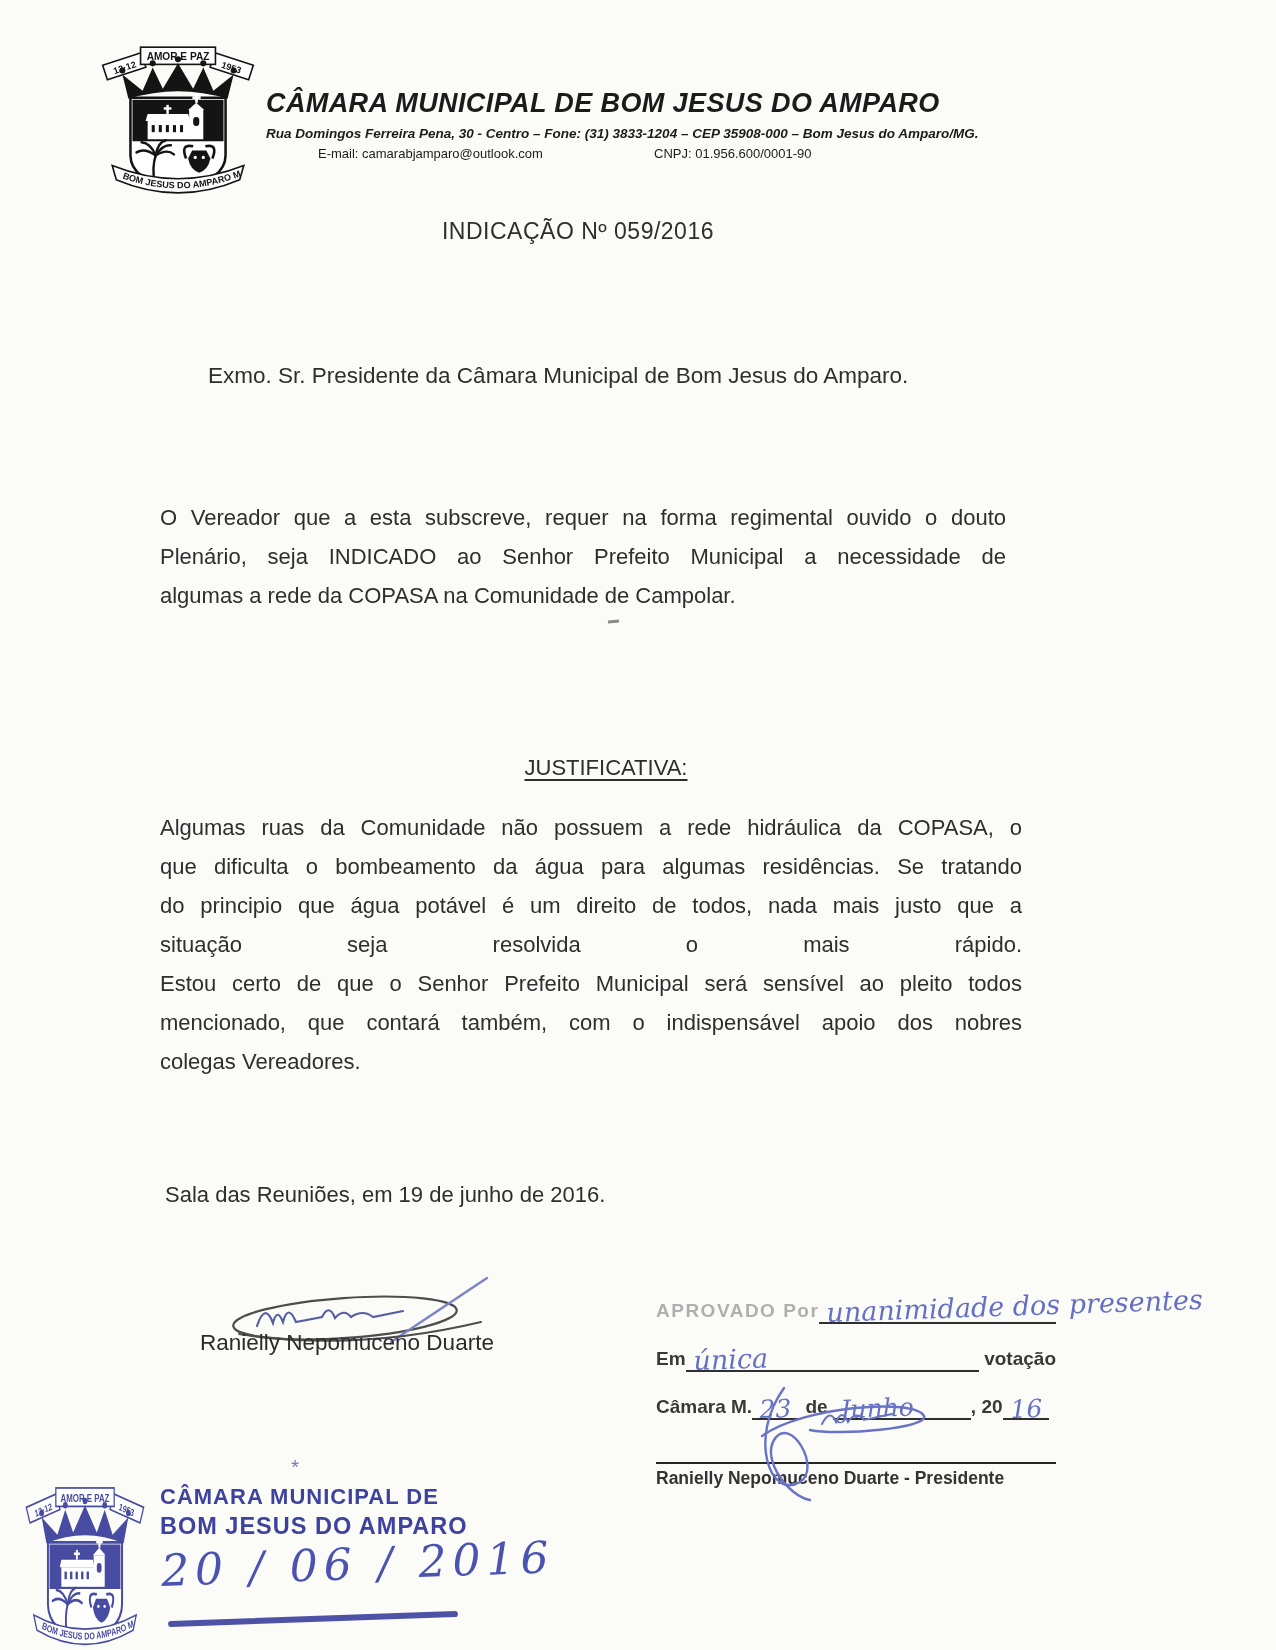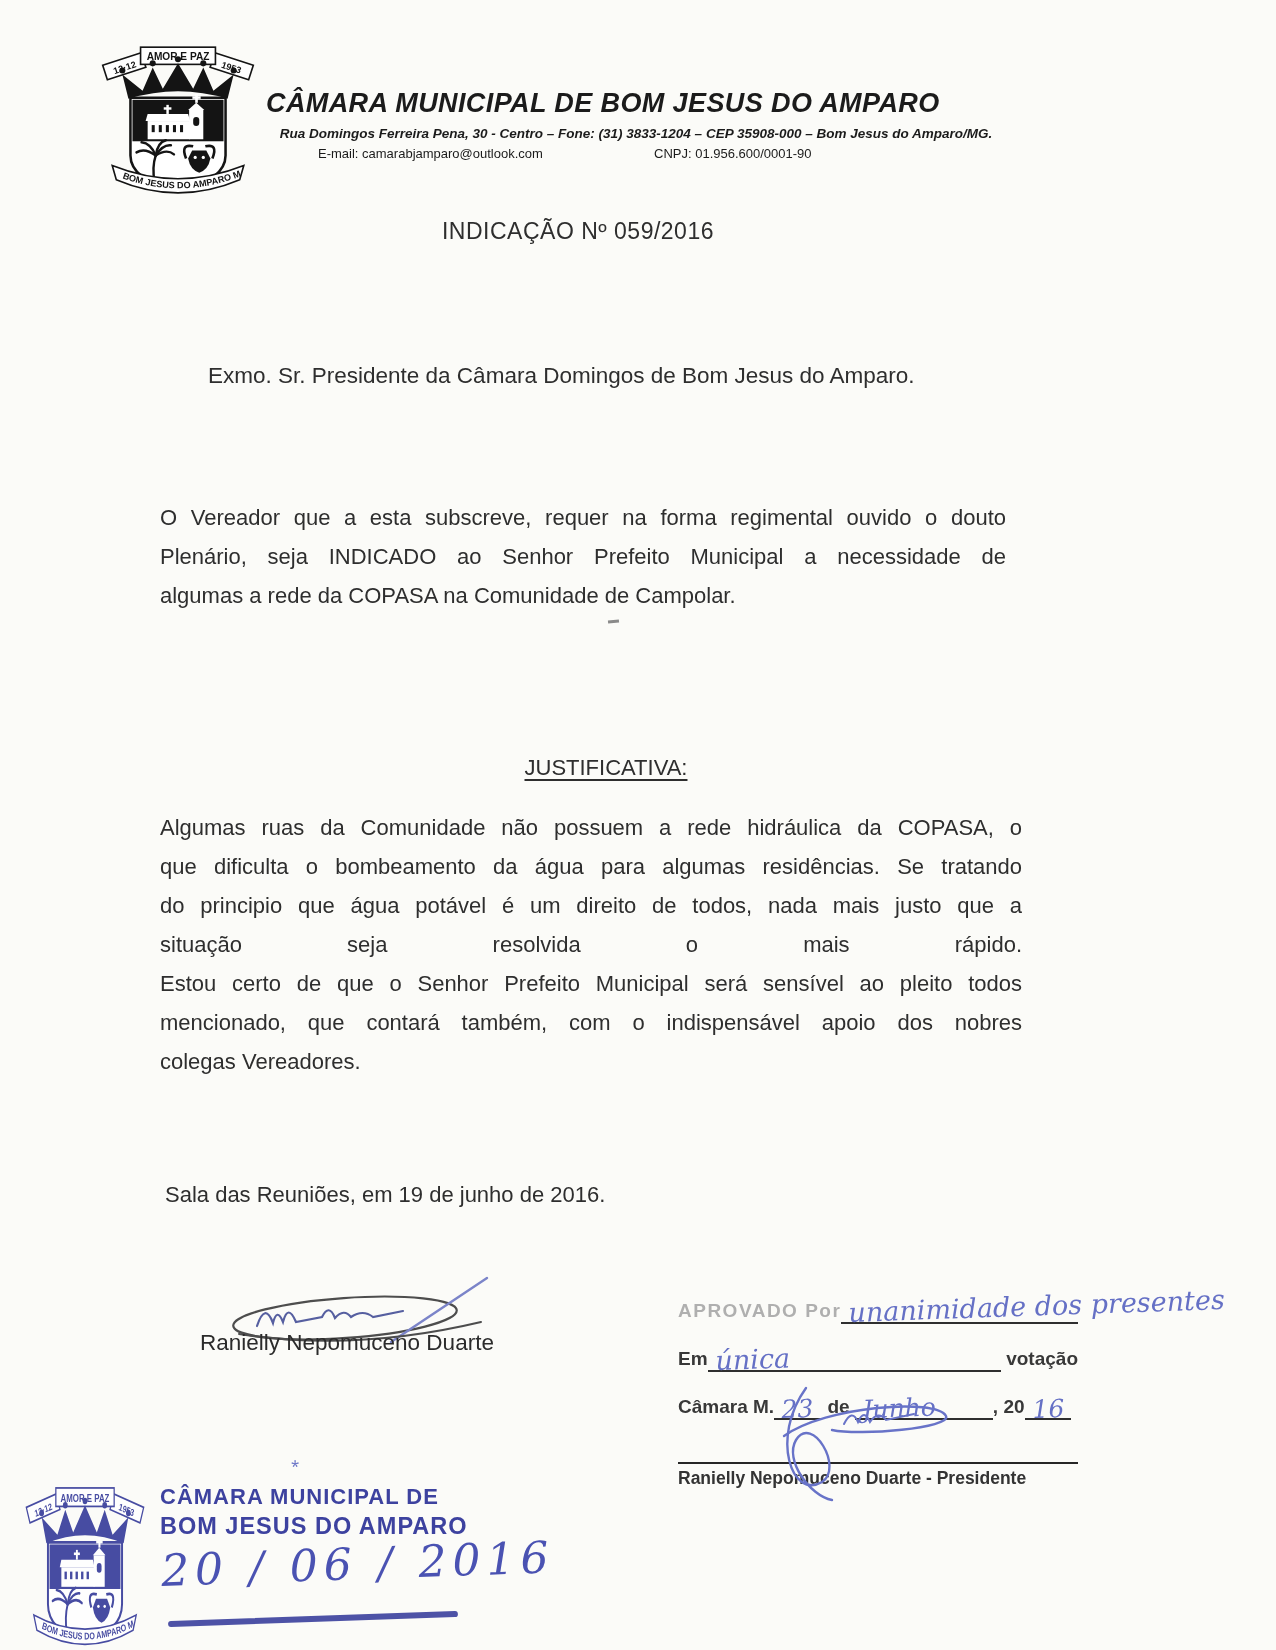--- a/index.html
+++ b/index.html
@@ -9,21 +9,21 @@
     font-family:"Liberation Sans", sans-serif; color:#2e2e2e;padding-left:16px;
   }
   
   .edge-strip { position:absolute; right:0; top:0; width:12px; height:100%;
     background:#d8d9a6; border-left:2px solid #c0c18c; }
 
   
   .crest-black { position:absolute; left:92px; top:36px; color:#141414; }
   .header-text { position:absolute; left:266px; top:88px; width:740px; color:#1b1b1b; }
   .org-name { font-size:27px; font-weight:bold; font-style:italic; letter-spacing:.4px; white-space:nowrap; }
-  .org-addr { margin-top:7px; font-size:13.5px; font-weight:bold; font-style:italic; white-space:nowrap;text-align:center; }
+  .org-addr { margin-top:7px; font-size:13.5px; font-weight:bold; font-style:italic; white-space:nowrap; }
   .org-contacts { position:relative; margin-top:5px; height:20px; font-size:13px; }
   .org-email { position:absolute; left:52px; }
   .org-cnpj  { position:absolute; left:388px; }
 
   
   .doc-title { position:absolute; top:218px; left:0; width:1156px; text-align:center;
     font-size:23px; letter-spacing:.5px; }
   .addressee { position:absolute; top:363px; left:208px; font-size:22.5px; }
   .para { position:absolute; font-size:22px; line-height:39px; }
   .para-1 { top:498px; left:160px; width:846px; }
@@ -32,21 +32,21 @@
   .pline.last { text-align-last:left; }
   .section-heading { position:absolute; top:755px; left:0; width:1212px; text-align:center;
     font-size:22px; text-decoration:underline; text-underline-offset:4px; }
   .date-line { position:absolute; top:1182px; left:165px; font-size:22px; }
 
   
   .sig-left { position:absolute; left:195px; top:1272px; }
   .sig-left-name { position:absolute; left:168px; top:1330px; font-size:22.5px; color:#2b2b2b;margin-left:32px; }
 
   
-  .stamp { position:absolute; left:678px; top:1292px; width:400px; color:#383838; }
+  .stamp { position:absolute; left:656px; top:1292px; width:400px; color:#383838; }
   .srow { display:flex; align-items:flex-end; margin-bottom:16px; }
   .lbl { font-weight:bold; font-size:19px; white-space:pre; padding-bottom:2px; }
   .lbl-faded { color:#9d9d9d; letter-spacing:1.5px; opacity:.8; }
   .fill { border-bottom:2.5px solid #2f2f2f; height:30px; position:relative; flex:1; }
   .fill-day   { flex:0 0 48px; }
   .fill-month { flex:0 0 138px; }
   .fill-year  { flex:0 0 46px; }
   .hw { font-family:"DejaVu Serif", serif; font-style:italic; color:#6570c5;
     position:absolute; bottom:-6px; left:8px; font-size:27px; white-space:nowrap;
     transform:rotate(-2deg); transform-origin:left bottom; }
@@ -161,21 +161,21 @@
   <div class="header-text">
     <div class="org-name">CÂMARA MUNICIPAL DE BOM JESUS DO AMPARO</div>
     <div class="org-addr">Rua Domingos Ferreira Pena, 30 - Centro – Fone: (31) 3833-1204 – CEP 35908-000 – Bom Jesus do Amparo/MG.</div>
     <div class="org-contacts">
       <span class="org-email">E-mail: camarabjamparo@outlook.com</span>
       <span class="org-cnpj">CNPJ: 01.956.600/0001-90</span>
     </div>
   </div>
 
   <div class="doc-title">INDICAÇÃO Nº 059/2016</div>
-  <div class="addressee">Exmo. Sr. Presidente da Câmara Domingos de Bom Jesus do Amparo.</div>
+  <div class="addressee">Exmo. Sr. Presidente da Câmara Municipal de Bom Jesus do Amparo.</div>
 
   <div class="para para-1">
     <div class="pline">O Vereador que a esta subscreve, requer na forma regimental ouvido o douto</div>
     <div class="pline">Plenário, seja INDICADO ao Senhor Prefeito Municipal a necessidade de</div>
     <div class="pline last">algumas a rede da COPASA na Comunidade de Campolar.</div>
   </div>
 
   <div class="section-heading">JUSTIFICATIVA:</div>
 
   <div class="para para-2">

